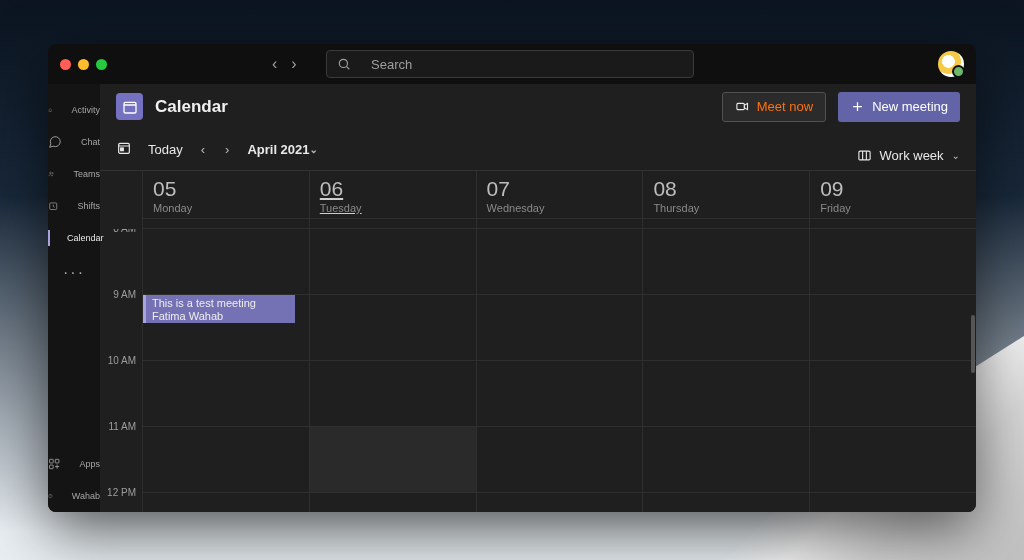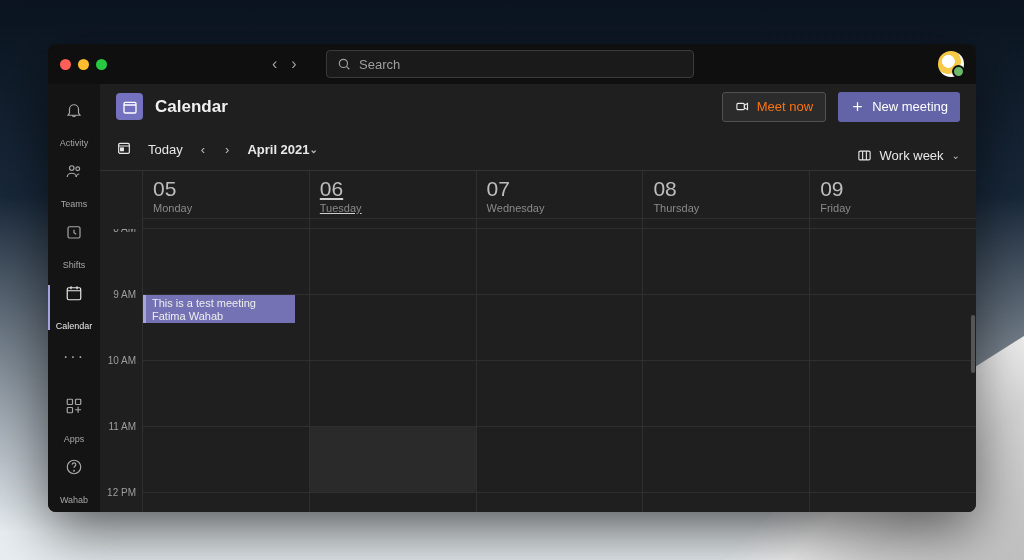--- a/index.html
+++ b/index.html
@@ -6,28 +6,28 @@
     body { width:1024px; height:560px; overflow:hidden; background:#000; position:relative; }
     .desktop-bg { position:absolute; inset:0; background:linear-gradient(180deg,#0b1420 0%,#18283a 35%,#e8eef2 95%); }
     .desktop-bg::after { content:""; position:absolute; right:0; bottom:0; width:300px; height:40%; background:linear-gradient(135deg,transparent 40%,#f5f5f5 55%,#d8d8d8 70%,#c0c0c0 100%); clip-path:polygon(100% 0,100% 100%,0 100%,35% 55%); }
     .window { position:absolute; left:48px; top:44px; width:928px; height:468px; background:#1f1f1f; border-radius:8px; overflow:hidden; box-shadow:0 20px 60px rgba(0,0,0,.6); display:flex; flex-direction:column; }
     .titlebar { height:40px; background:#0f0f0f; display:flex; align-items:center; padding:0 12px; position:relative; }
     .tl-dots { display:flex; gap:7px; }
     .tl-dot { width:11px; height:11px; border-radius:50%; }
     .tl-red{background:#ff5f57;} .tl-yel{background:#febc2e;} .tl-grn{background:#28c840;}
     .nav-arrows { position:absolute; left:224px; display:flex; gap:14px; color:#9e9e9e; }
     .nav-arrows span{cursor:pointer;}
-    .search-box { position:absolute; left:278px; width:368px; height:28px; background:#1a1a1a; border:1px solid #3a3a3a; border-radius:4px; display:flex; align-items:center; padding:0 10px; color:#9e9e9e; font-size:13px; gap:8px; }
+    .search-box { position:absolute; left:278px; width:368px; height:28px; background:#1a1a1a; border:1px solid #3a3a3a; border-radius:4px; display:flex; align-items:center; padding:0 10px; color:#9e9e9e; font-size:13px; gap:20px; }
     .search-box svg{width:14px;height:14px;stroke:#9e9e9e;}
     .avatar{position:absolute; right:12px; width:26px;height:26px;border-radius:50%;background:radial-gradient(circle at 40% 40%,#fff 0 28%,#f7c948 30% 55%,#fff 58% 100%);}
     .avatar::after{content:"";position:absolute;right:-1px;bottom:-1px;width:9px;height:9px;border-radius:50%;background:#6bb76b;border:2px solid #0f0f0f;}
 
     .app-body { flex:1; display:flex; min-height:0; }
     .rail { width:52px; background:#141414; display:flex; flex-direction:column; align-items:center; padding-top:10px; position:relative; }
-    .rail-item { width:52px; display:flex; flex-direction:column; align-items:center; gap:19px; color:#a6a6a6; font-size:9px; padding:7px 0; cursor:pointer; position:relative; }
+    .rail-item { width:52px; display:flex; flex-direction:row; align-items:center; gap:19px; color:#a6a6a6; font-size:9px; padding:7px 0; cursor:pointer; position:relative; }
     .rail-item.sel { color:#e8e8e8; }
     .rail-item.sel::before { content:""; position:absolute; left:0; top:8px; bottom:8px; width:2px; background:#a7a4dd; }
     .rail-item svg { width:18px; height:18px; stroke:#a6a6a6; fill:none; stroke-width:1.6; }
     .rail-item.sel svg { stroke:#e8e8e8; }
     .rail-more { color:#a6a6a6; font-size:16px; padding:10px 0; letter-spacing:2px; cursor:pointer; }
     .rail-bottom { margin-top:auto; margin-bottom:0; display:flex; flex-direction:column; align-items:center; }
 
     .main { flex:1; display:flex; flex-direction:column; background:#1f1f1f; min-width:0; }
     .main-header { height:45px; display:flex; align-items:center; padding:0 16px; gap:12px; }
     .cal-badge { width:27px;height:27px;border-radius:4px;background:#7472c0;display:flex;align-items:center;justify-content:center; }
@@ -92,20 +92,26 @@
     <div class="rail">
       <div class="rail-item">
         <svg viewBox="0 0 24 24">
             <path d="M18 16v-5a6 6 0 10-12 0v5l-2 3h16l-2-3z"></path>
             <path d="M10 19a2 2 0 004 0"></path>
           </svg>
         <span>Activity</span>
       </div>
       <div class="rail-item">
         <svg viewBox="0 0 24 24">
+            <path d="M21 11.5a8.5 8.5 0 01-12 7.7L3 21l1.8-6A8.5 8.5 0 1121 11.5z"></path>
+          </svg>
+        <span>Chat</span>
+      </div>
+      <div class="rail-item">
+        <svg viewBox="0 0 24 24">
             <circle cx="9" cy="8" r="3"></circle>
             <circle cx="17" cy="9" r="2.5"></circle>
             <path d="M3 20c0-3 3-5 6-5s6 2 6 5"></path>
             <path d="M15 20c0-2 2-4 4-4"></path>
           </svg>
         <span>Teams</span>
       </div>
       <div class="rail-item">
         <svg viewBox="0 0 24 24">
             <rect x="4" y="5" width="16" height="15" rx="2"></rect>

